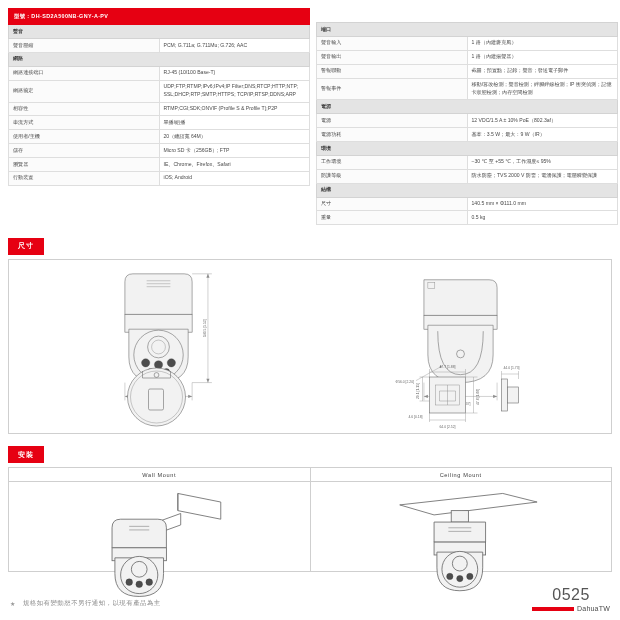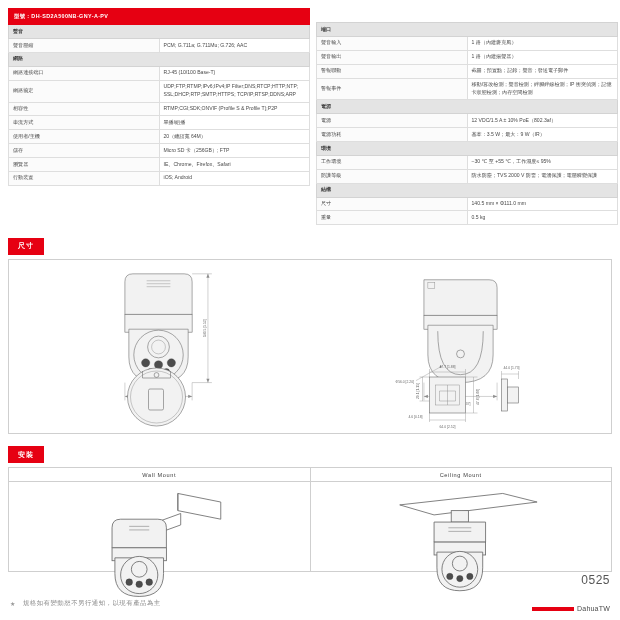--- a/index.html
+++ b/index.html
@@ -154,24 +154,25 @@
     color: #8c8c8c;
     letter-spacing: 0.5px;
     display: flex;
     align-items: center;
     gap: 7px;
     padding-bottom: 4px;
   }
   .star { font-size: 6px; color: #9a9a9a; }
   .brandbox { text-align: right; }
   .pagenum {
-    font-size: 12px;
+    font-size: 16px;
     color: #555;
     letter-spacing: 0.5px;
-    margin-bottom: 18px;
+    margin-bottom: 1px;
+    text-align: center;
   }
   .brandline {
     display: flex;
     align-items: center;
     gap: 3px;
   }
   .redbar {
     width: 42px;
     height: 4px;
     background: #e60012;

